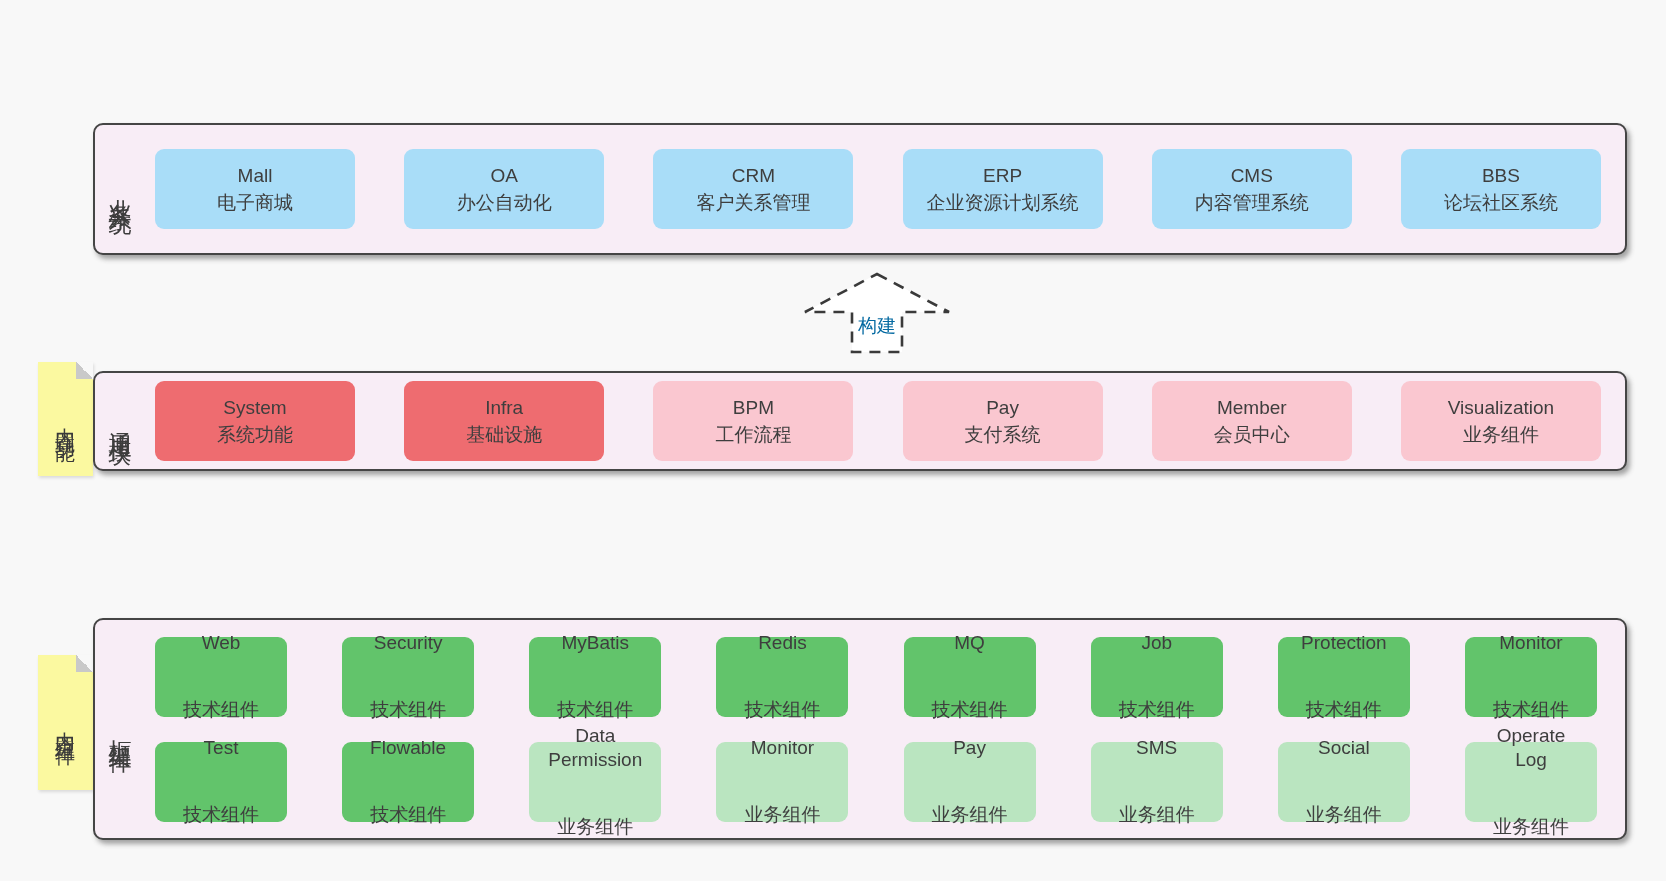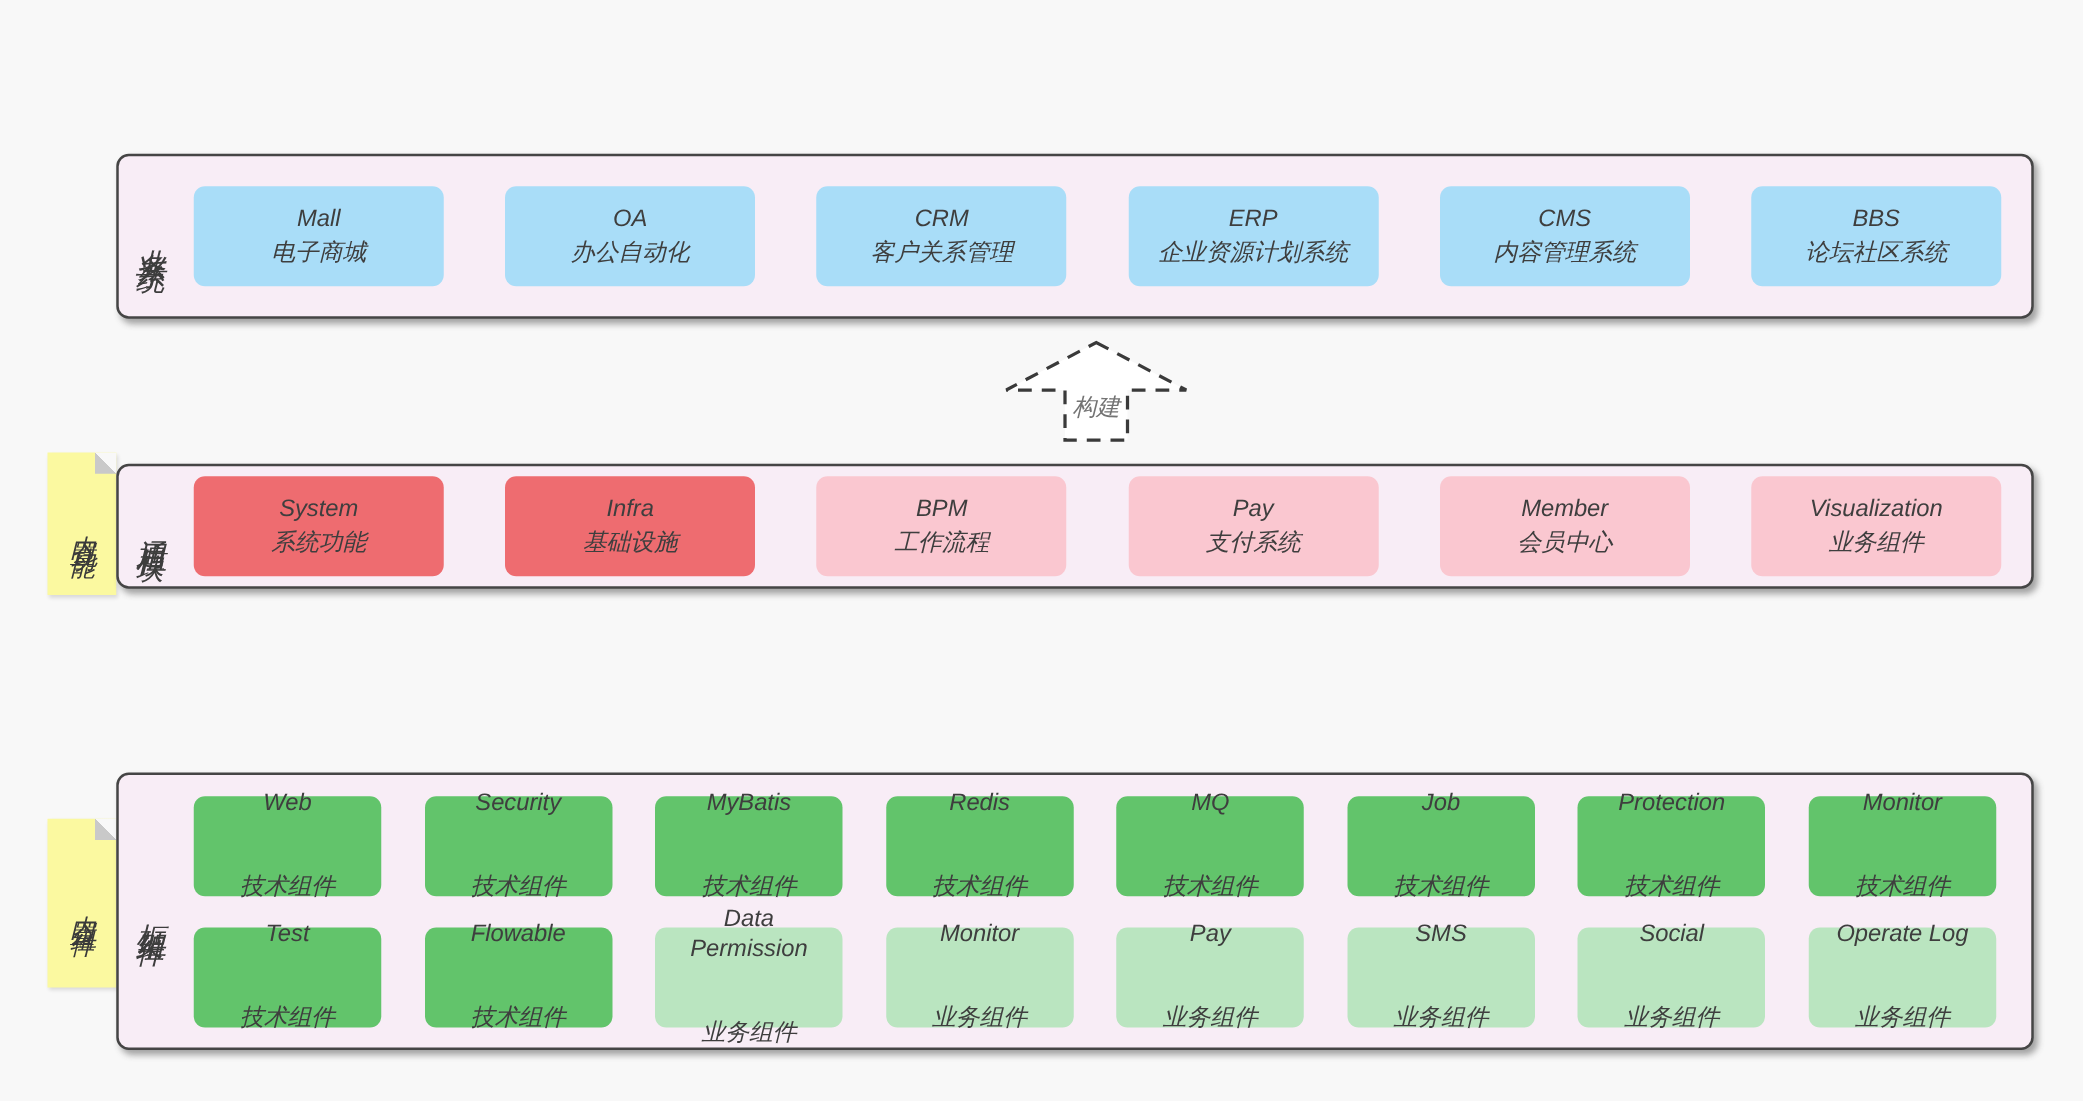--- a/index.html
+++ b/index.html
@@ -10,21 +10,21 @@
   }
   *{margin:0;padding:0;box-sizing:border-box;}
   html,body{width:1666px;height:881px;}
   body{
     background:var(--page-bg);
     font-family:"Liberation Sans","DejaVu Sans",sans-serif;
     color:var(--text);
     position:relative;
     overflow:hidden;
   }
-  .stage{position:absolute;inset:0;width:1666px;height:881px;font-style:italic;}
+  .stage{position:absolute;inset:0;width:1666px;height:881px;}
 
   
   .band{
     position:absolute;left:93px;width:1534px;
     background:var(--band-bg);
     border:2px solid var(--band-border);
     border-radius:10px;
     box-shadow:3px 4px 5px rgba(60,60,60,.45);
     display:flex;align-items:stretch;
   }
@@ -49,21 +49,21 @@
   }
   .row{display:flex;justify-content:space-between;}
 
   
   .box{
     border-radius:9px;
     display:flex;flex-direction:column;align-items:center;justify-content:center;
     text-align:center;font-size:19px;line-height:27px;color:#3e3e3e;
   }
   .box-lg{width:200px;height:80px;}
-  .box-sm{width:150px;height:80px;line-height:24px;padding:0 14px;gap:43px;}
+  .box-sm{width:132px;height:80px;line-height:24px;padding:0 14px;gap:43px;}
   .blue{background:var(--blue);}
   .red{background:var(--red);}
   .pink{background:var(--pink);}
   .green-dark{background:var(--green-dark);}
   .green-light{background:var(--green-light);}
 
   
   .note{
     position:absolute;left:38px;width:55px;
     background:var(--note-bg);
@@ -82,21 +82,21 @@
     background:linear-gradient(225deg,var(--page-bg) 50%,var(--note-fold) 50%);
   }
 
   
   .arrow{position:absolute;width:150px;height:84px;}
   .arrow-1{left:802px;top:271px;}
   .arrow-2{left:817px;top:518px;}
   .arrow svg{position:absolute;inset:0;display:block;}
   .arrow-label{
     position:absolute;top:42px;left:0;width:100%;
-    text-align:center;font-size:19px;color:#737373;
+    text-align:center;font-size:19px;color:#0369a1;
   }
 </style>
 </head>
 <body>
 
 <div class="stage">
 
   <div class="band band-1">
     <div class="band-label">业务系统</div>
     <div class="band-boxes">

